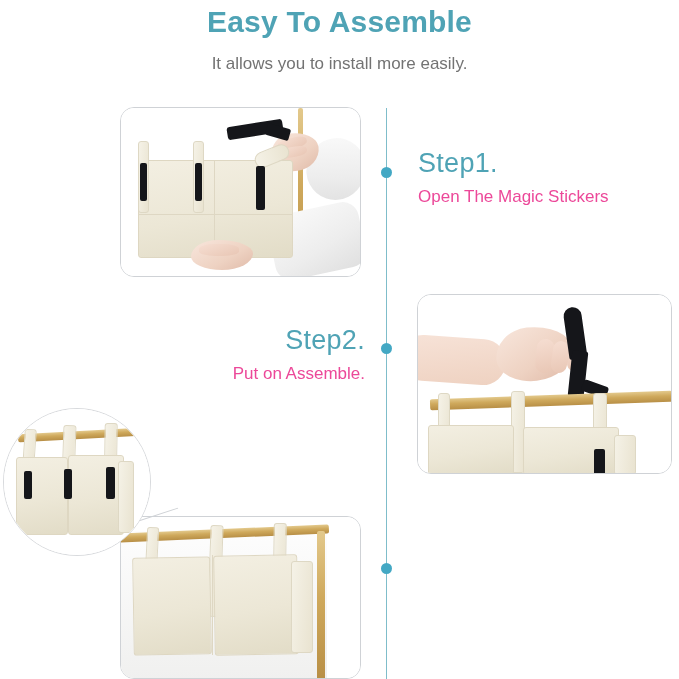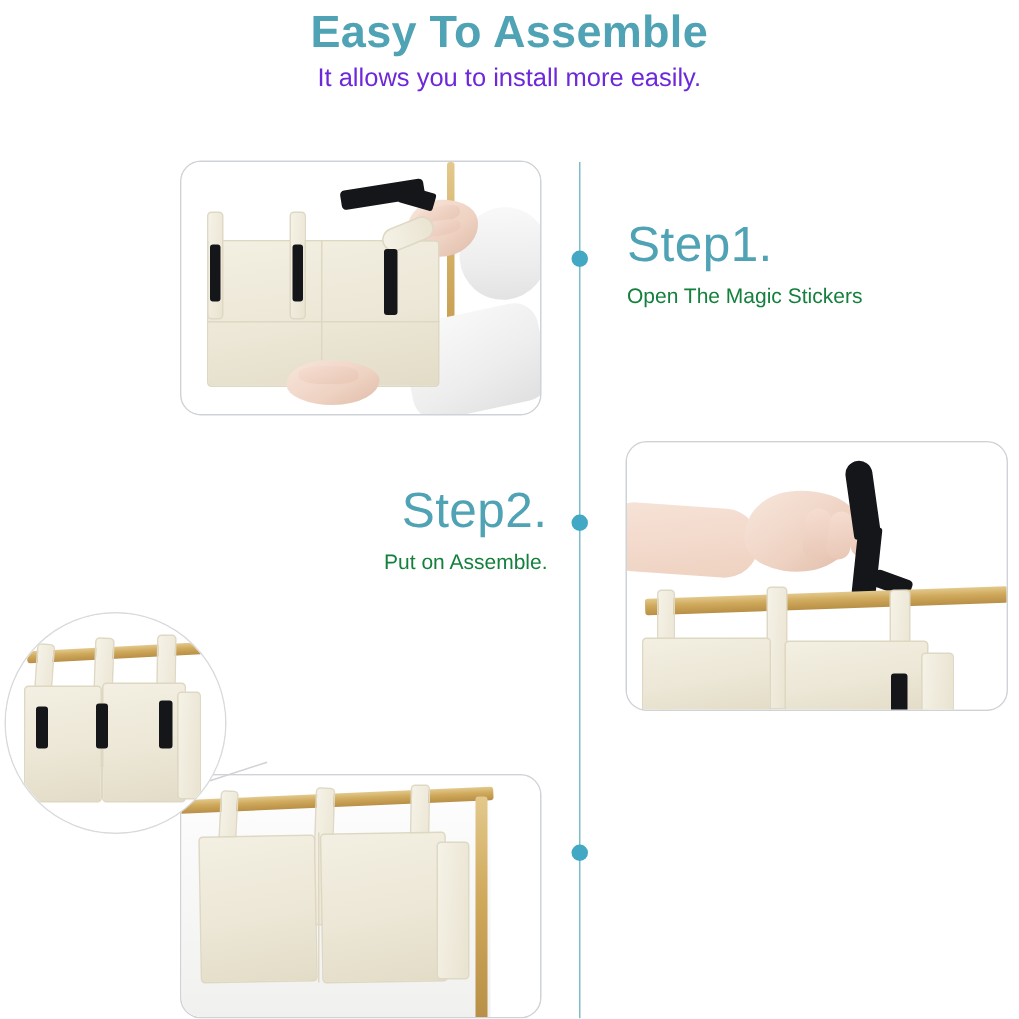--- a/index.html
+++ b/index.html
@@ -31,23 +31,23 @@
   .main-title {
     font-size: 30px;
     font-weight: 700;
     color: #4fa3b5;
     letter-spacing: 0.2px;
     line-height: 34px;
   }
   .main-subtitle {
     font-size: 17px;
     font-weight: 400;
-    color: #6d28d9;
+    color: #737373;
     line-height: 26px;
-    margin-top: 0;
+    margin-top: 12px;
   }
 
   
   .timeline-line {
     position: absolute;
     left: 386px;
     top: 108px;
     width: 1px;
     height: 571px;
     background: #7fbdca;
@@ -60,30 +60,30 @@
     border-radius: 50%;
     background: #43a8c4;
   }
   .dot-1 { top: 167px; }
   .dot-2 { top: 343px; }
   .dot-3 { top: 563px; }
 
   
   .step-block { position: absolute; }
   .step-title {
-    font-size: 33px;
+    font-size: 27px;
     font-weight: 400;
     color: #4fa3b5;
     line-height: 34px;
     letter-spacing: 0.3px;
   }
   .step-desc {
-    font-size: 14px;
+    font-size: 17px;
     font-weight: 400;
-    color: #15803d;
+    color: #ec4899;
     line-height: 26px;
     margin-top: 4px;
   }
 
   .step-1 { left: 418px; top: 146px; text-align: left; width: 258px; }
   .step-2 { left: 110px; top: 323px; text-align: right; width: 255px; }
   .step-3 { left: 418px; top: 539px; text-align: left; width: 255px; }
 
   
   .photo-panel {

